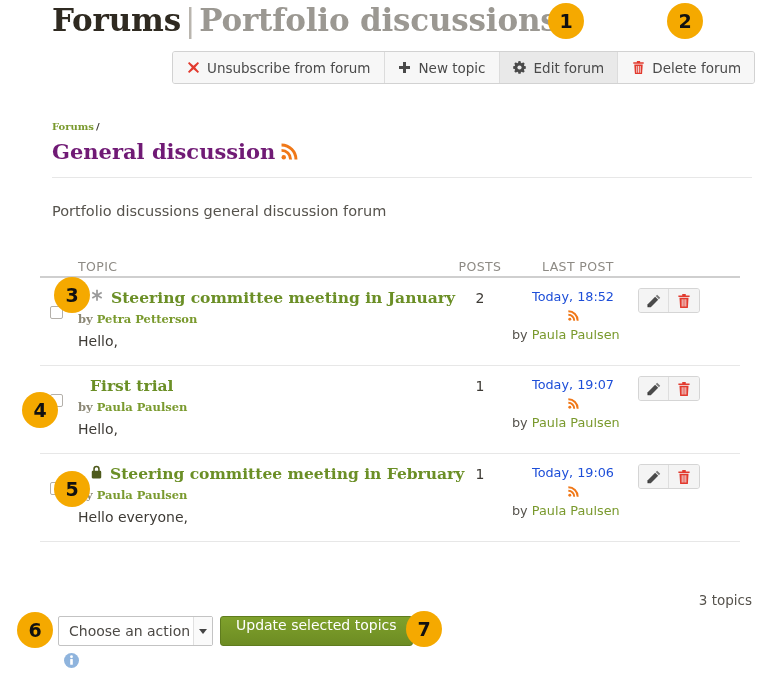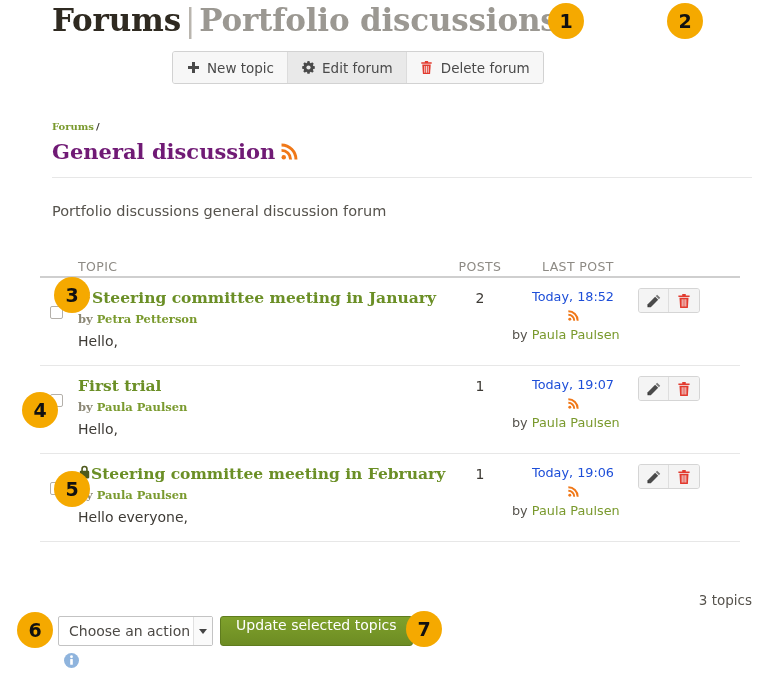--- a/index.html
+++ b/index.html
@@ -137,23 +137,25 @@
     background: #fff;
     cursor: pointer;
   }
   .topic-title {
     font-family: "DejaVu Serif", serif;
     font-size: 15.5px;
     font-weight: bold;
     color: #6b8f26;
     display: flex;
     align-items: center;
+    gap: 7px;
     white-space: nowrap;
     cursor: pointer;
     line-height: 19px;
+    margin-left: 12px;
   }
   .topic-title .tt-text { color: #6b8f26; }
   .topic-by {
     font-family: "DejaVu Serif", serif;
     font-size: 11.5px;
     font-weight: bold;
     margin-top: 5px;
   }
   .topic-by .by-word { color: #8b8775; }
   .topic-by .by-name { color: #7a9a2e; cursor: pointer; }
@@ -290,20 +292,28 @@
 <div id="root">
 
   <div class="page-title">
     <span class="t-main">Forums</span><span class="t-sep">|</span><span class="t-sub">Portfolio discussions</span>
   </div>
 
   <div class="toolbar">
     <div class="tb-btn">
       <span class="tb-ico">
         <svg width="13" height="13" viewBox="0 0 13 13">
+            <path d="M2.2 1 L1 2.2 L4.8 6.5 L1 10.8 L2.2 12 L6.5 8.2 L10.8 12 L12 10.8 L8.2 6.5 L12 2.2 L10.8 1 L6.5 4.8 Z" fill="#e23a2e"></path>
+          </svg>
+      </span>
+      <span>Unsubscribe from forum</span>
+    </div>
+    <div class="tb-btn">
+      <span class="tb-ico">
+        <svg width="13" height="13" viewBox="0 0 13 13">
             <path d="M5 1 H8 V5 H12 V8 H8 V12 H5 V8 H1 V5 H5 Z" fill="#4a4a4a"></path>
           </svg>
       </span>
       <span>New topic</span>
     </div>
     <div class="tb-btn active">
       <span class="tb-ico">
         <svg width="13" height="13" viewBox="0 0 16 16">
             <path d="M8 0 L9.4 0.25 L9.7 2.1 L11 2.65 L12.5 1.5 L14.5 3.5 L13.35 5 L13.9 6.3 L15.75 6.6 L15.75 9.4 L13.9 9.7 L13.35 11 L14.5 12.5 L12.5 14.5 L11 13.35 L9.7 13.9 L9.4 15.75 L6.6 15.75 L6.3 13.9 L5 13.35 L3.5 14.5 L1.5 12.5 L2.65 11 L2.1 9.7 L0.25 9.4 L0.25 6.6 L2.1 6.3 L2.65 5 L1.5 3.5 L3.5 1.5 L5 2.65 L6.3 2.1 L6.6 0.25 Z" fill="#4a4a4a"></path>
             <circle cx="8" cy="8" r="2.6" fill="#e9e9e9"></circle>

